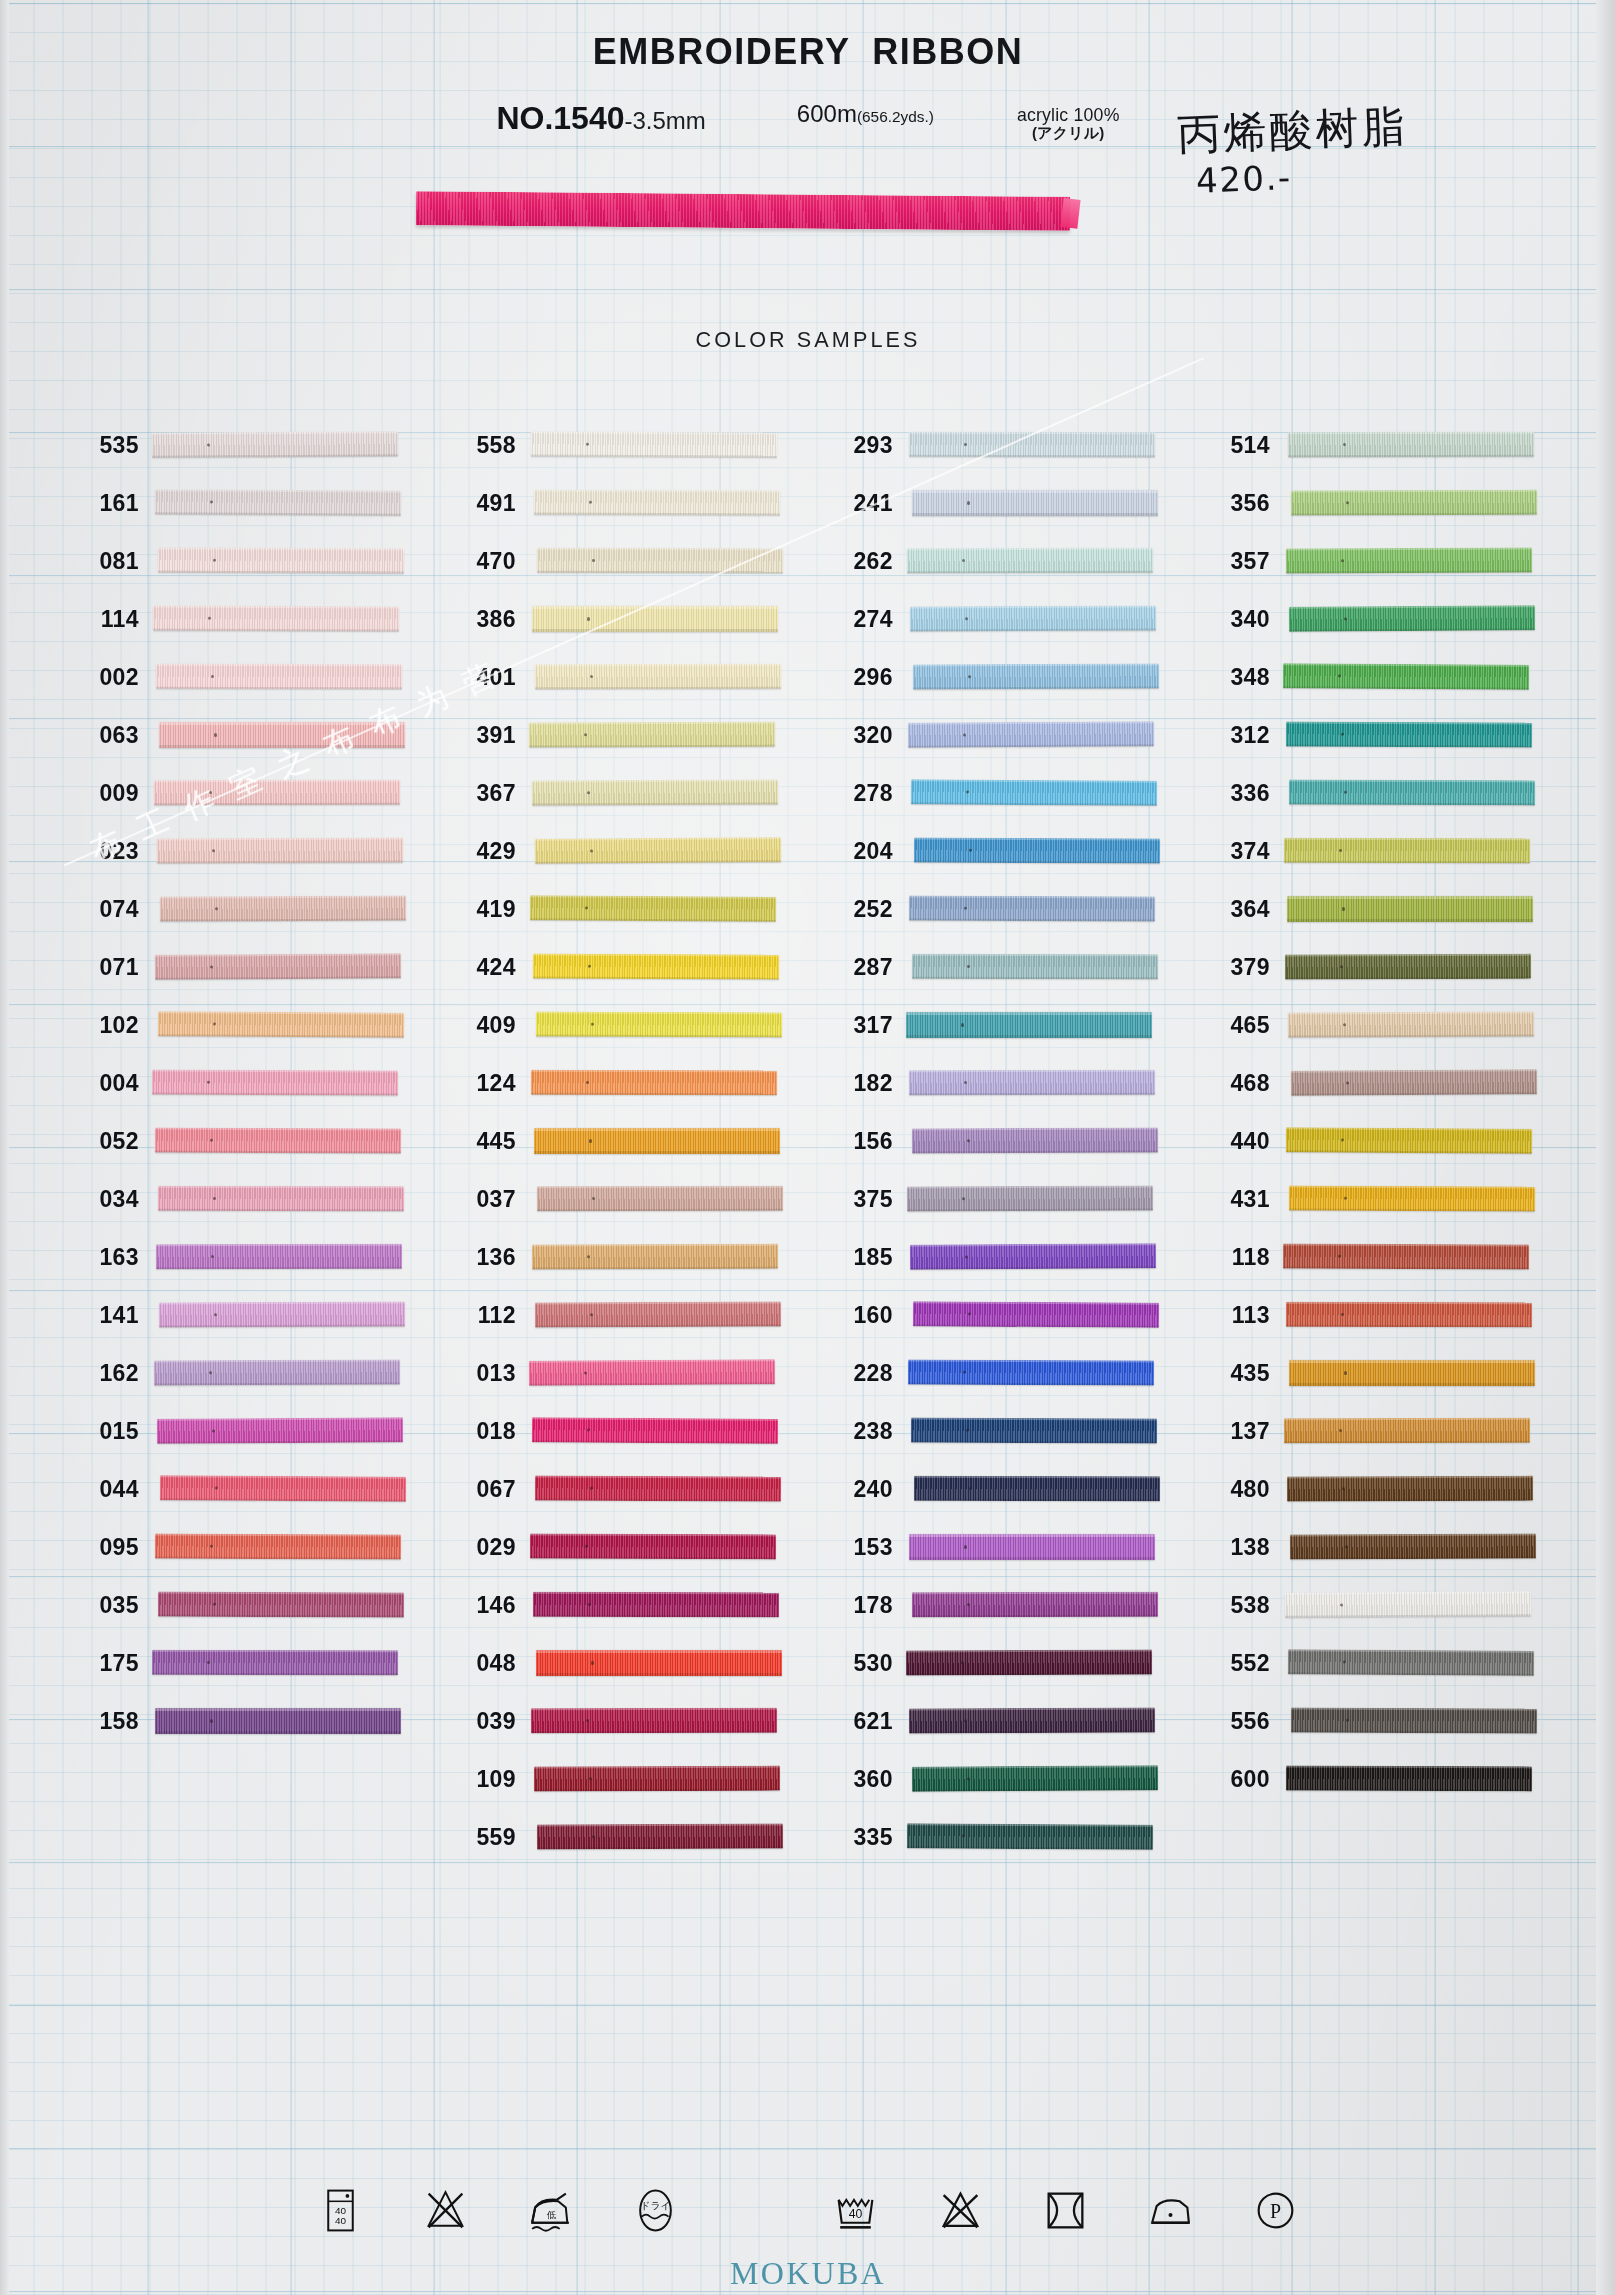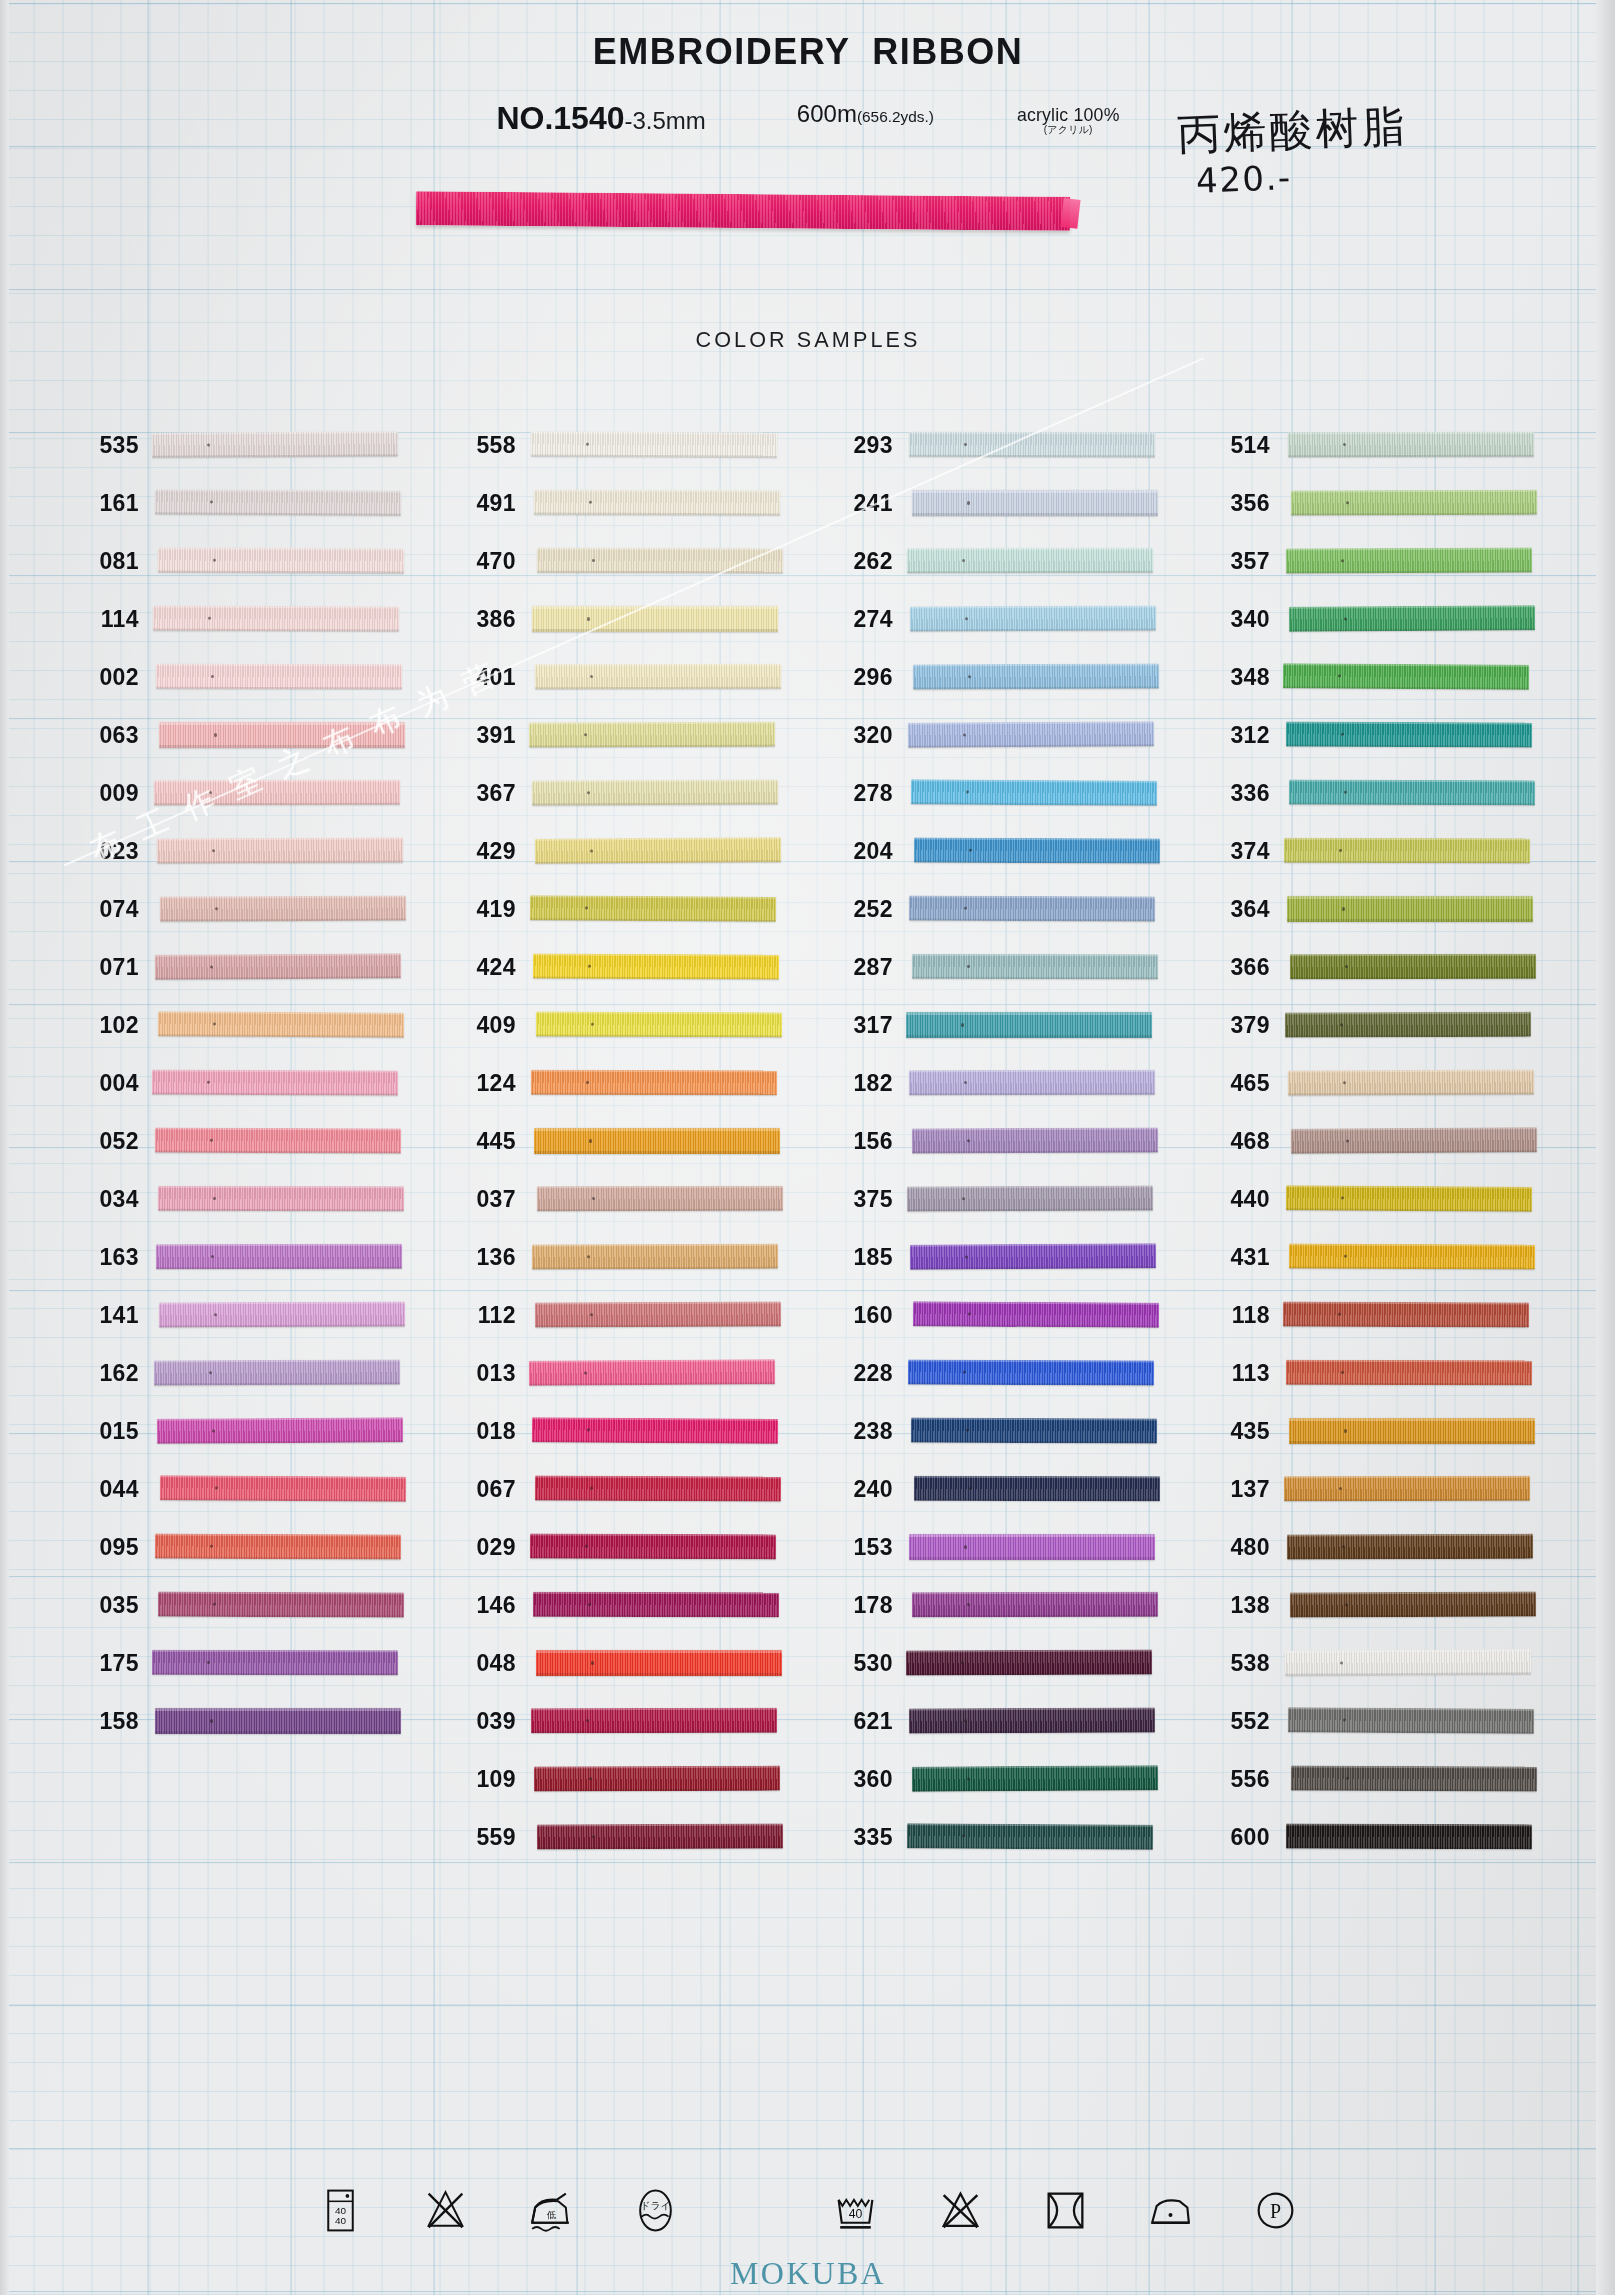--- a/index.html
+++ b/index.html
@@ -97,21 +97,21 @@
     white-space: nowrap;
   }
   .spec-len .yds { font-size: 15.4px; }
   .spec-fiber {
     margin-left: 83px;
     text-align: center;
     line-height: 1.05;
     padding-top: 6.2px;
   }
   .spec-fiber .en { font-size: 17.7px; color: #17181c; letter-spacing: 0.2px; }
-  .spec-fiber .jp { font-size: 10px; color: #17181c; letter-spacing: 0.2px; }
+  .spec-fiber .jp { font-size: 15px; color: #17181c; letter-spacing: 0.2px; font-weight: bold; }
 
   
   .handwriting {
     position: absolute;
     left: 1178px;
     top: 102px;
     color: #15151a;
     font-family: "DejaVu Sans", sans-serif;
     transform: rotate(-2.2deg);
   }
@@ -960,28 +960,20 @@
         </div>
         <div class="swatch-row">
           <div class="code">364</div>
           <div class="ribbon" style="background-color: rgb(154, 174, 56); margin-left: 0px; transform: rotate(0deg);">
             <span class="edge-top"></span>
             <span class="edge-bot"></span>
             <span class="pin"></span>
           </div>
         </div>
         <div class="swatch-row">
-          <div class="code">366</div>
-          <div class="ribbon" style="background-color: rgb(109, 124, 37); margin-left: 3.1px; transform: rotate(-0.09deg);">
-            <span class="edge-top"></span>
-            <span class="edge-bot"></span>
-            <span class="pin"></span>
-          </div>
-        </div>
-        <div class="swatch-row">
           <div class="code">379</div>
           <div class="ribbon" style="background-color: rgb(95, 101, 51); margin-left: -2.3px; transform: rotate(-0.18deg);">
             <span class="edge-top"></span>
             <span class="edge-bot"></span>
             <span class="pin"></span>
           </div>
         </div>
         <div class="swatch-row">
           <div class="code">465</div>
           <div class="ribbon" style="background-color: rgb(224, 200, 168); margin-left: 0.8px; transform: rotate(-0.27deg);">

